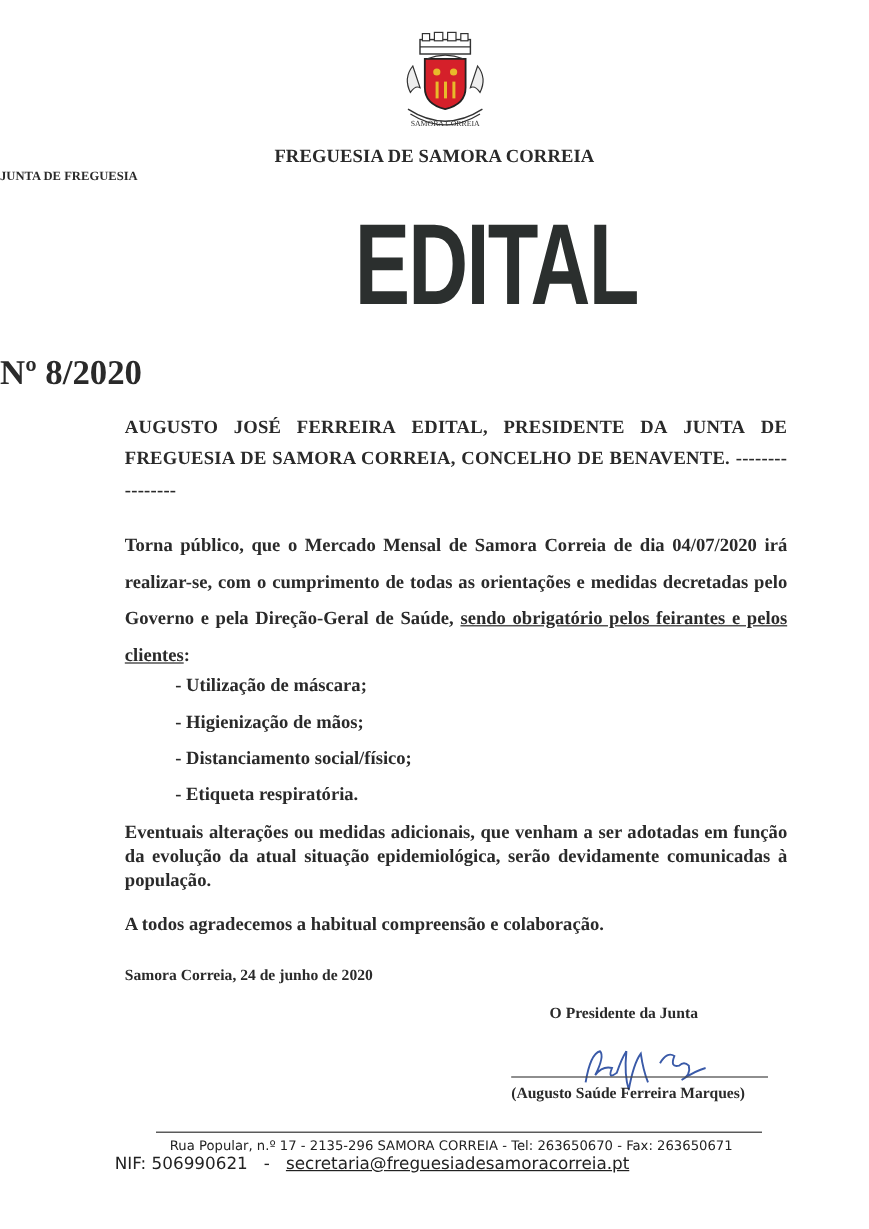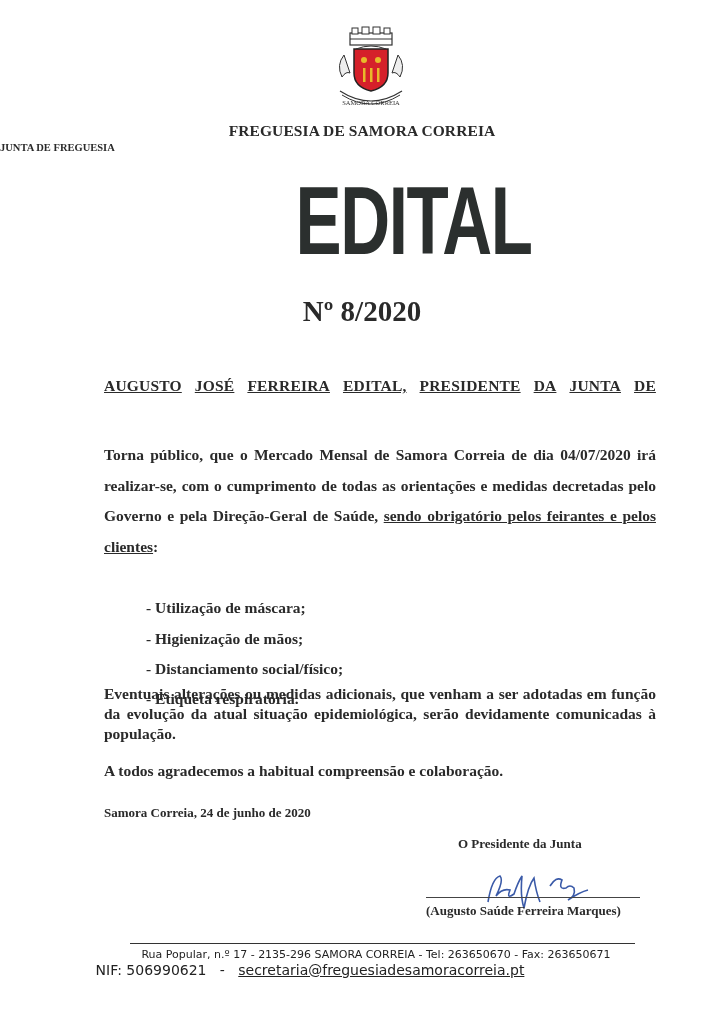--- a/index.html
+++ b/index.html
@@ -4,27 +4,27 @@
   <style>
     html, body { margin:0; padding:0; }
     body { width:724px; height:1024px; background:#ffffff; position:relative; overflow:hidden; color:#222; }
     .abs { position:absolute; }
     .serif { font-family: "Liberation Serif", "DejaVu Serif", serif; font-weight:bold; }
     .sans { font-family: Liberation Serif, serif; font-weight:bold; }
     #crest { left:330px; top:25px; width:82px; height:84px; }
     #org-name { left:0; width:724px; top:122px; text-align:center; font-size:15.5px; letter-spacing:0.1px; color:#2a2a2a; }
     #org-sub { left:0; width:724px; top:142px; text-align:left; font-size:10.5px; color:#2a2a2a; }
     #edital { left:262px; top:176px; width:240px; height:90px; text-align:center; font-size:96px; line-height:90px; color:#2b2f2e; letter-spacing:-2px; transform:scaleX(0.72); transform-origin:center; font-family:"Liberation Sans Narrow","Liberation Sans",sans-serif; font-weight:bold; }
-    #edital-number { left:0; width:724px; top:295px; text-align:center; font-size:29px; color:#2a2a2a; }
+    #edital-number { left:0; width:724px; top:295px; font-size:29px; color:#2a2a2a; }
     .para { left:104px; width:552px; font-size:15.5px; line-height:26px; text-align:justify; color:#2a2a2a; }
-    #intro { top:373px; letter-spacing:0.2px;text-decoration:underline; }
+    #intro { top:344px; letter-spacing:0.2px; }
     #intro .l1 { display:flex; justify-content:space-between; }
     #main-para { top:440px; line-height:30.5px; }
     .u { text-decoration:underline; }
-    .list-item { left:146px; font-size:15.5px; color:#2a2a2a;margin-top:36px; }
+    .list-item { left:146px; font-size:15.5px; color:#2a2a2a; }
     #closing { top:684px; line-height:20px; }
     #thanks { left:104px; top:762px; font-size:15.5px; color:#2a2a2a; }
     #place-date { left:104px; top:805px; font-size:13px; color:#2a2a2a; }
     #signer-title { left:458px; top:836px; font-size:13px; color:#2a2a2a; }
     #sig-line { left:426px; top:897px; width:214px; height:1px; background:#444; }
     #signature { left:470px; top:866px; width:130px; height:50px; }
     #signer-name { left:426px; top:903px; font-size:13px; color:#2a2a2a; }
     #footer-rule { left:130px; top:943px; width:505px; height:1px; background:#333; }
     #footer-1 { left:0; width:724px; top:948px; text-align:center; font-size:11px; font-family:"DejaVu Sans","Liberation Sans",sans-serif; color:#222;padding-left:14px; }
     #footer-2 { left:0; width:620px; top:962px; text-align:center; font-size:14px; font-family:"DejaVu Sans","Liberation Sans",sans-serif; color:#222; }
@@ -69,20 +69,21 @@
   <div class="l1">
     <span>AUGUSTO</span>
     <span>JOSÉ</span>
     <span>FERREIRA</span>
     <span>EDITAL,</span>
     <span>PRESIDENTE</span>
     <span>DA</span>
     <span>JUNTA</span>
     <span>DE</span>
   </div>
+  <div>FREGUESIA DE SAMORA CORREIA, CONCELHO DE BENAVENTE. ----------------</div>
 </div>
 
 <div id="main-para" class="abs para serif"><span>Torna público, que o Mercado Mensal de Samora Correia de dia 04/07/2020 irá realizar-se, com o cumprimento de todas as orientações e medidas decretadas pelo Governo e pela Direção-Geral de Saúde, </span><span class="u">sendo obrigatório pelos feirantes e pelos clientes</span><span>:</span></div>
 
 <div class="abs list-item serif" style="top:563px;">- Utilização de máscara;</div>
 <div class="abs list-item serif" style="top:594px;">- Higienização de mãos;</div>
 <div class="abs list-item serif" style="top:624px;">- Distanciamento social/físico;</div>
 <div class="abs list-item serif" style="top:654px;">- Etiqueta respiratória.</div>
 
 <div id="closing" class="abs para serif">Eventuais alterações ou medidas adicionais, que venham a ser adotadas em função da evolução da atual situação epidemiológica, serão devidamente comunicadas à população.</div>

